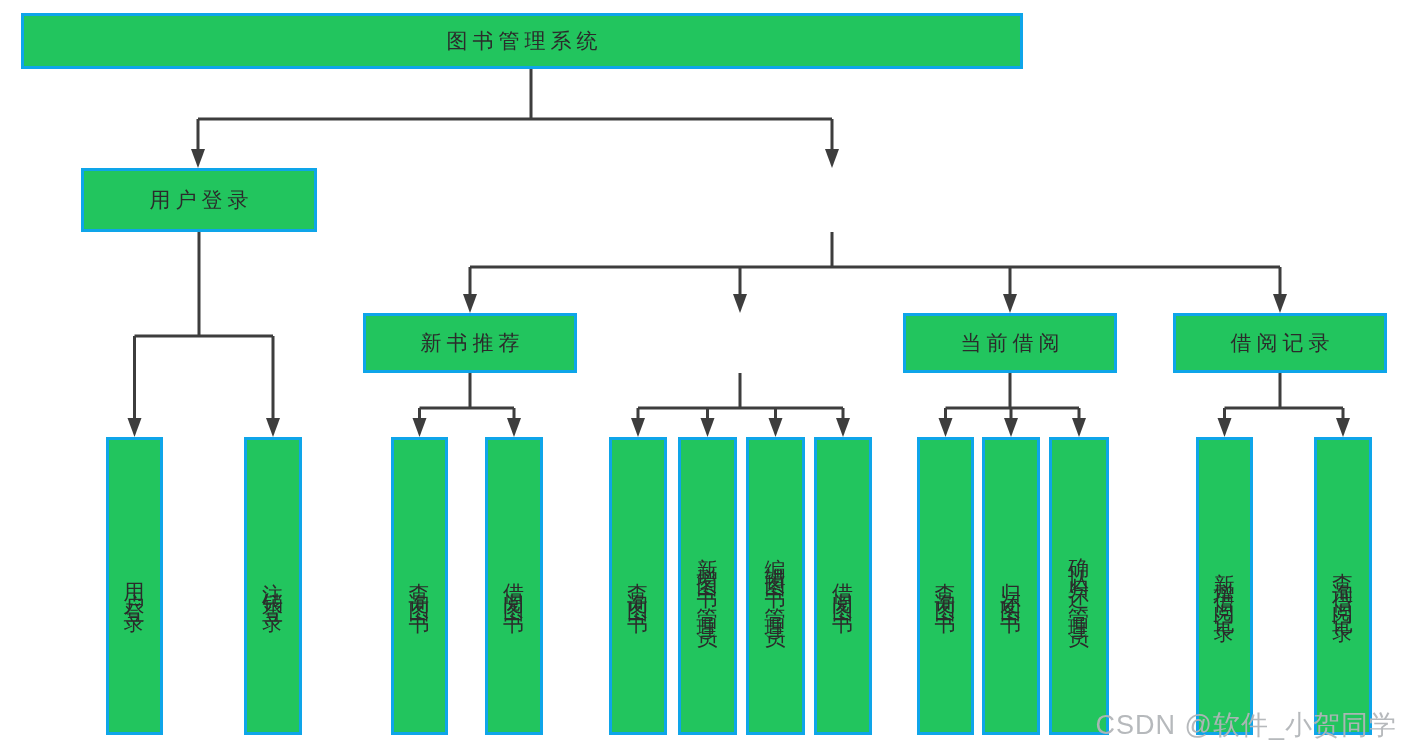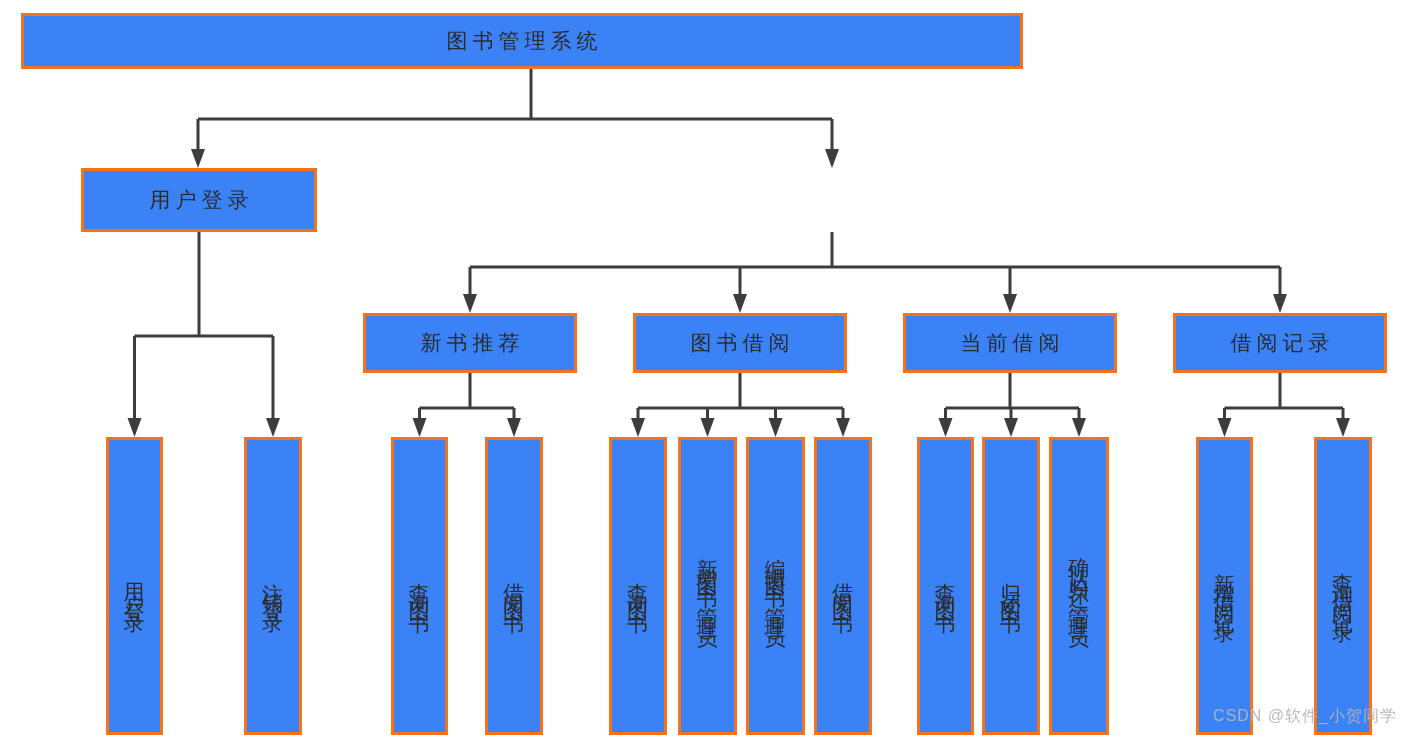--- a/index.html
+++ b/index.html
@@ -12,22 +12,22 @@
     font-family: "Liberation Sans", sans-serif;
   }
   .connectors {
     position: absolute;
     left: 0; top: 0;
     width: 1405px; height: 747px;
   }
   .node {
     position: absolute;
     box-sizing: border-box;
-    border: 3px solid #f97316;
-    background: #3b82f6;
+    border: 3px solid #0ea5e9;
+    background: #22c55e;
     display: flex;
     align-items: center;
     justify-content: center;
     color: #2b2b2b;
     text-align: center;
   }
   .h-label {
     font-size: 21px;
     letter-spacing: 5px;
     text-indent: 5px;
@@ -36,22 +36,22 @@
   .v-label {
     writing-mode: vertical-rl;
     text-orientation: mixed;
     font-size: 21px;
     letter-spacing: 10px;
     line-height: 1;
   }
   .watermark {
     position: absolute;
     right: 8px;
-    bottom: 20px;
-    font-size: 16px;
+    bottom: 4px;
+    font-size: 27px;
     color: rgba(178, 181, 184, 0.95);
     letter-spacing: 1px;
     z-index: 5;
     white-space: nowrap;
   }
 </style>
 </head>
 <body>
 
 <div class="stage">
@@ -100,23 +100,20 @@
     <span class="h-label">图书管理系统</span>
   </div>
 
   <div class="node" style="left:81px; top:168px; width:236px; height:64px;">
     <span class="h-label">用户登录</span>
   </div>
 
   <div class="node" style="left:363px; top:313px; width:214px; height:60px;align-items:center;">
     <span class="h-label">新书推荐</span>
   </div>
-  <div class="node" style="left:633px; top:313px; width:214px; height:60px;">
-    <span class="h-label">图书借阅</span>
-  </div>
   <div class="node" style="left:903px; top:313px; width:214px; height:60px;align-items:center;">
     <span class="h-label">当前借阅</span>
   </div>
   <div class="node" style="left:1173px; top:313px; width:214px; height:60px;">
     <span class="h-label">借阅记录</span>
   </div>
 
   <div class="node" style="left:106px; top:437px; width:57px; height:298px;">
     <span class="v-label">用户登录</span>
   </div>

